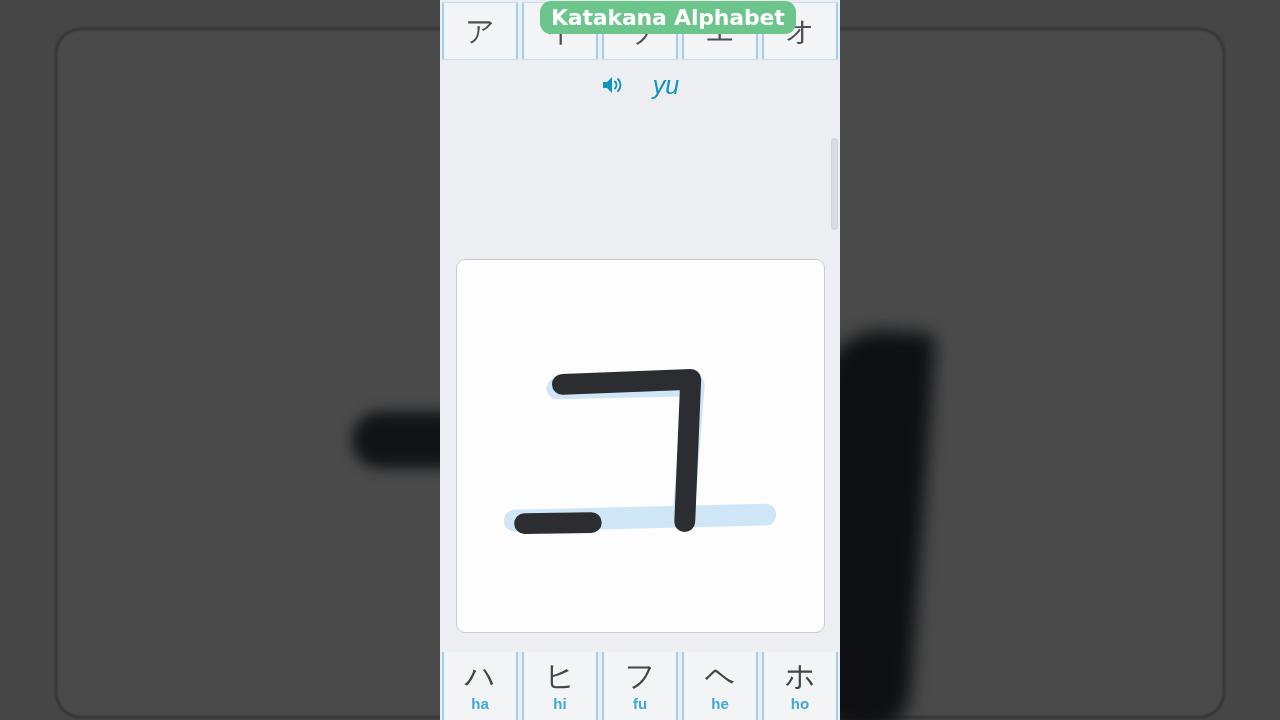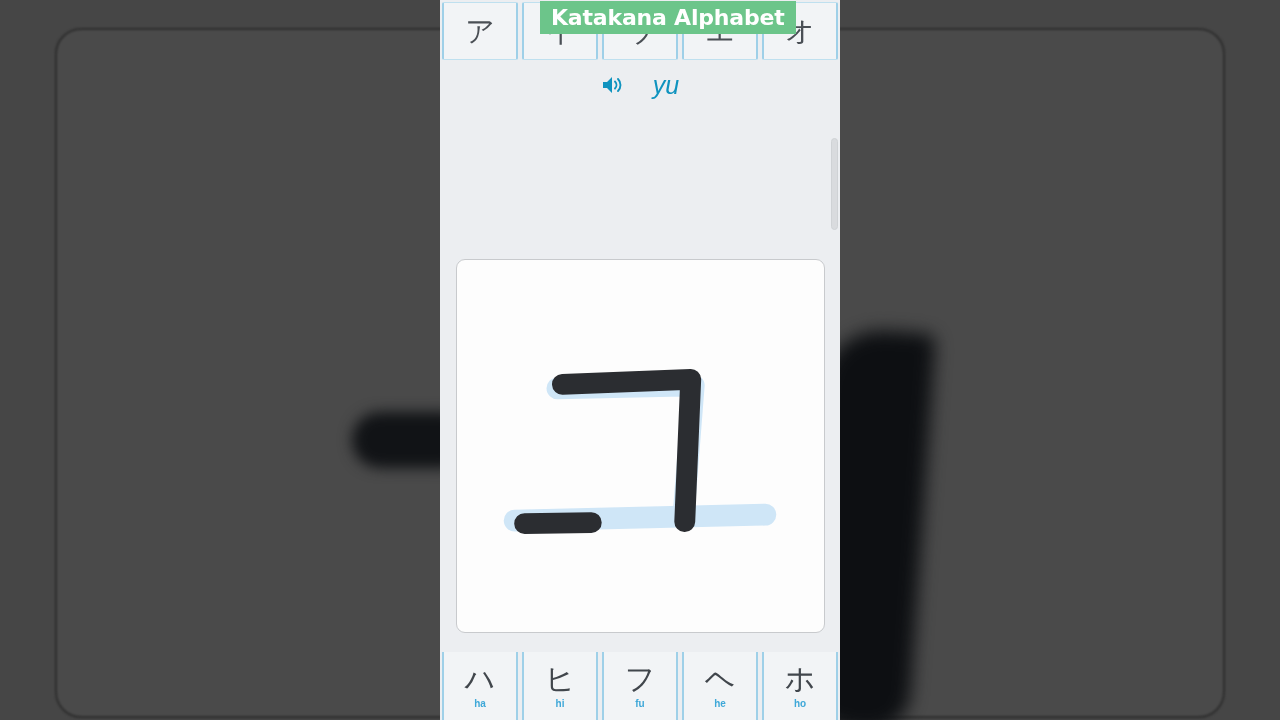--- a/index.html
+++ b/index.html
@@ -97,21 +97,21 @@
     font-family: "DejaVu Sans", sans-serif;
     font-size: 29px;
     color: #4a4f55;
     line-height: 1;
   }
   .char-strip.bottom .char-glyph {
     font-size: 30px;
     color: #41464c;
   }
   .char-romaji {
-    font-size: 10px;
+    font-size: 15px;
     font-weight: bold;
     color: #3fa8d8;
     margin-top: 5px;
     line-height: 1;
   }
 
   
   .audio-row {
     position: absolute;
     top: 68px;
@@ -173,20 +173,21 @@
   .title-badge {
     position: absolute;
     left: 540px;
     top: 1px;
     height: 33px;
     padding: 0 11px;
     background: #6cc58a;
     display: flex;
     align-items: center;
     justify-content: center;
+    border-radius: 11px;
   }
   .title-badge span {
     font-family: "DejaVu Sans", sans-serif;
     font-size: 22px;
     font-weight: bold;
     color: #ffffff;
     letter-spacing: -0.2px;
     white-space: nowrap;
   }
 </style>

